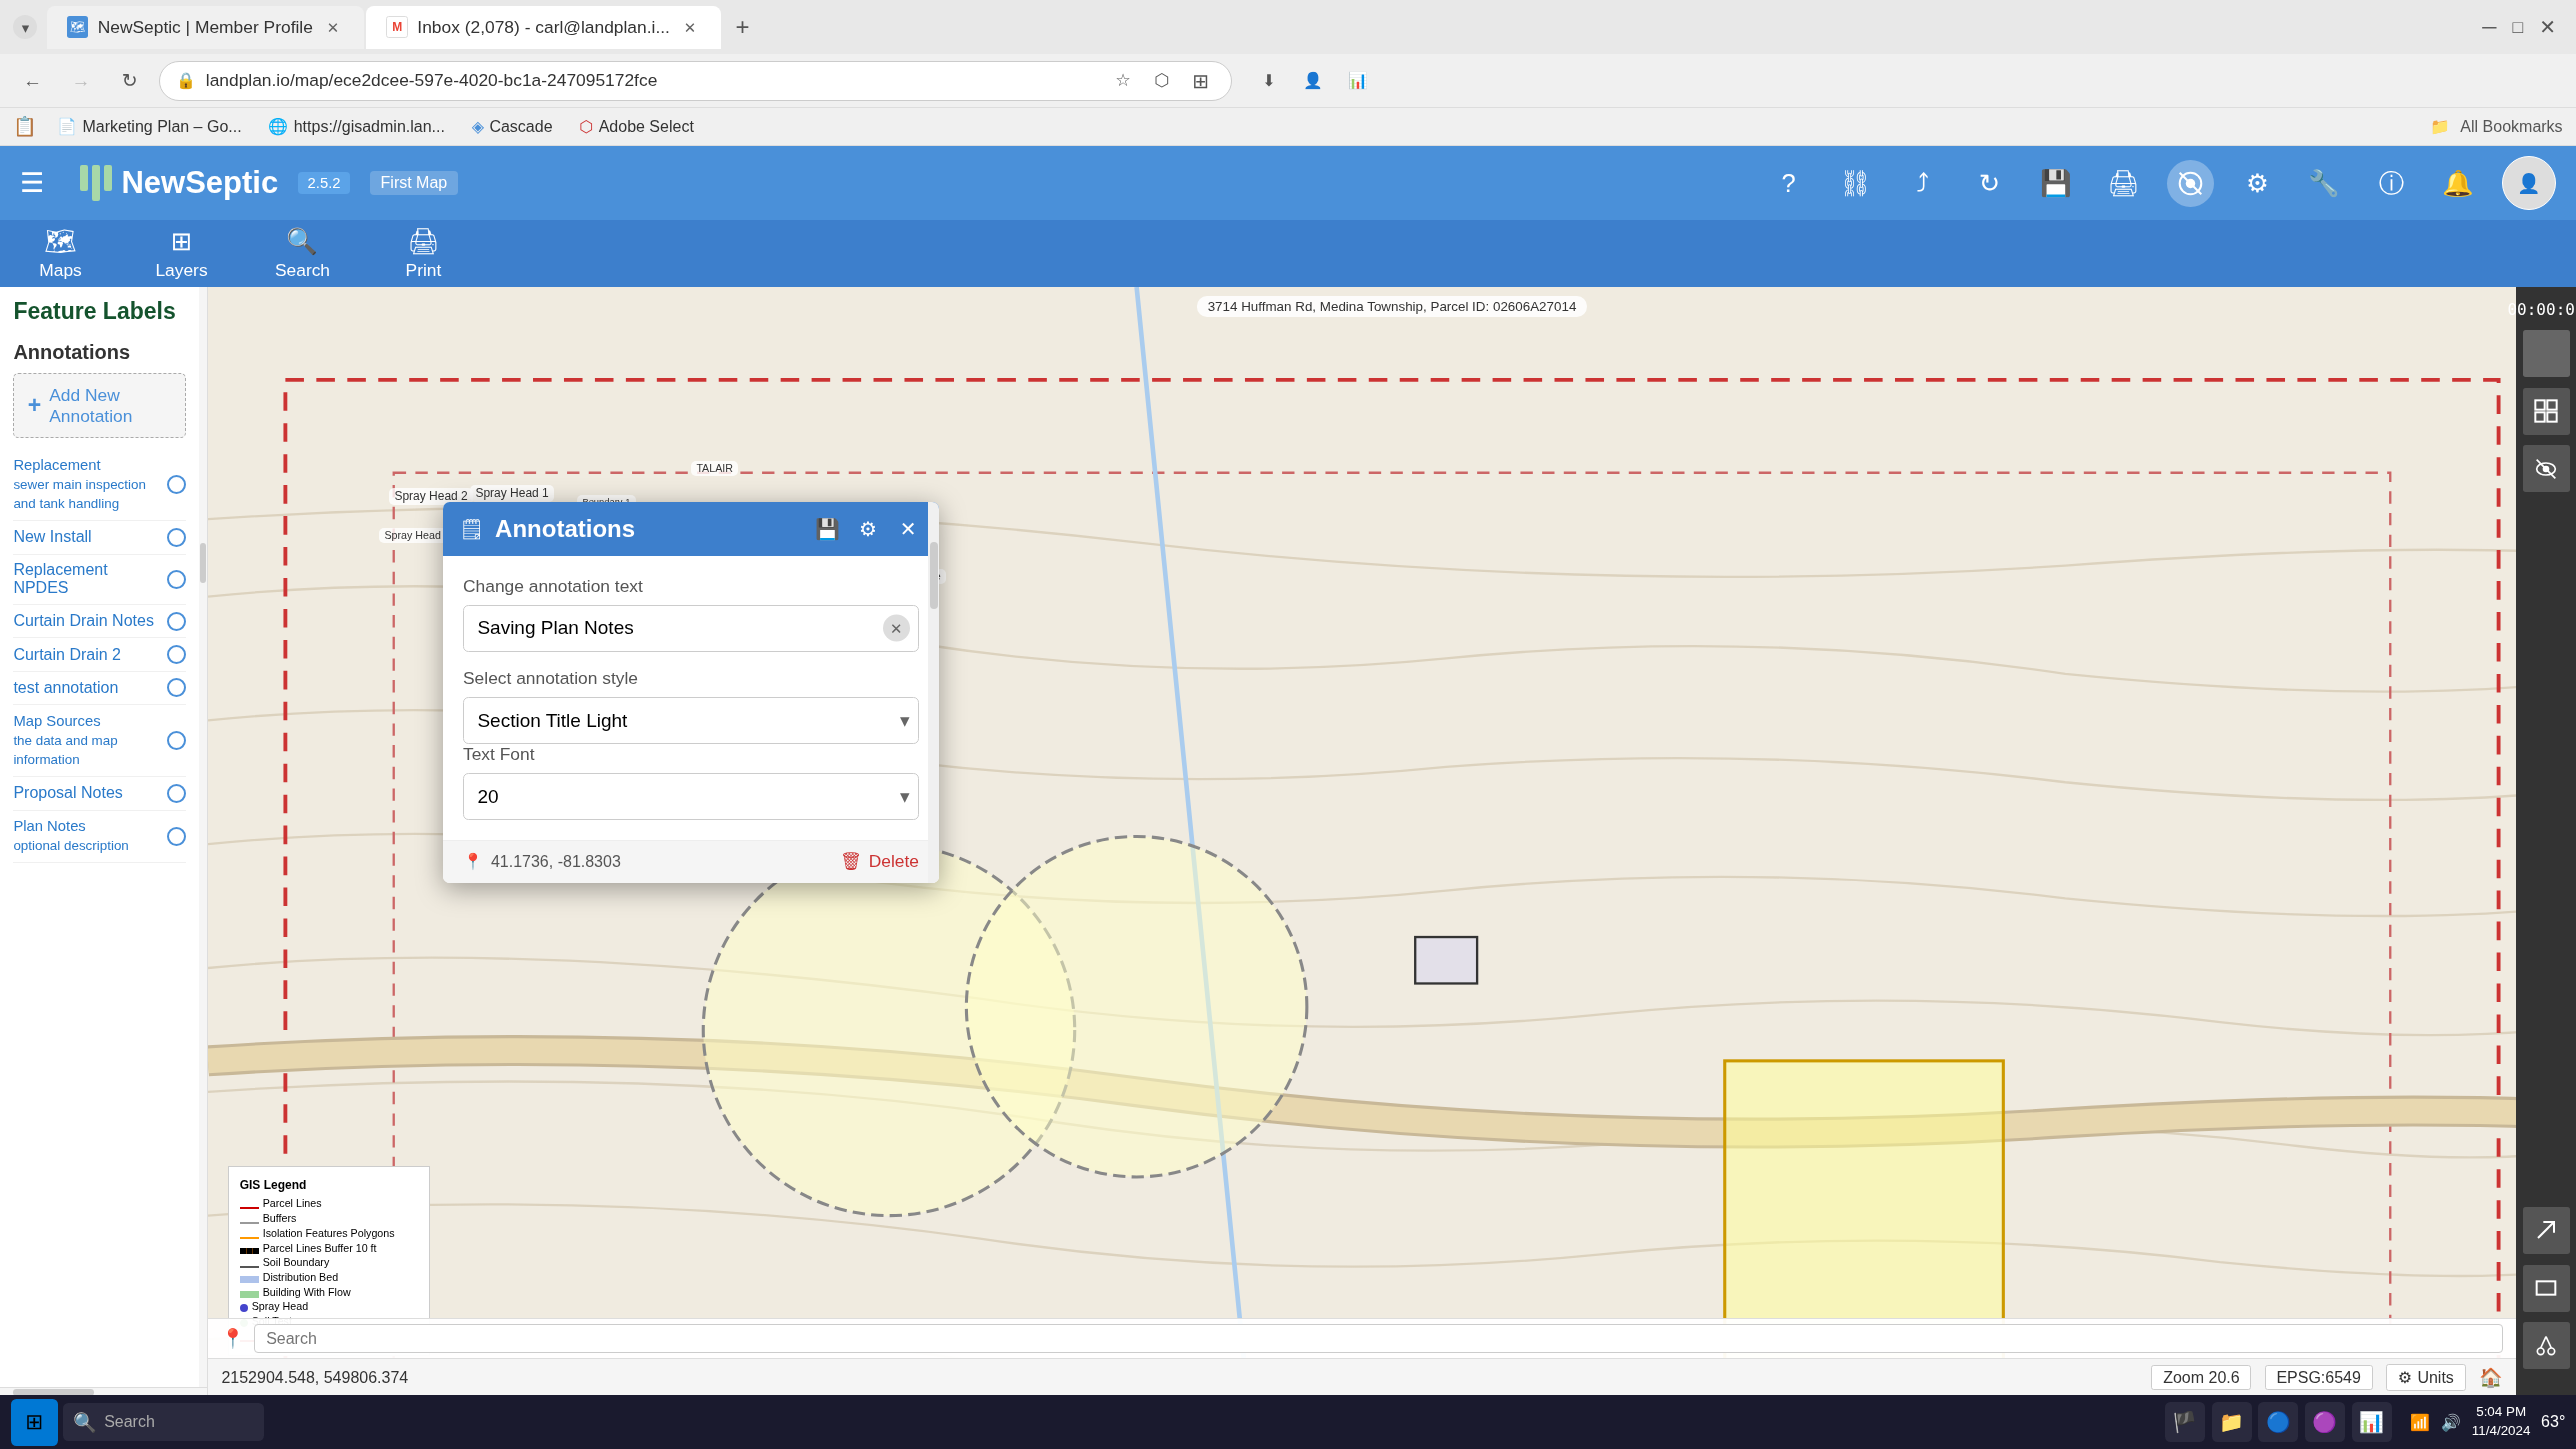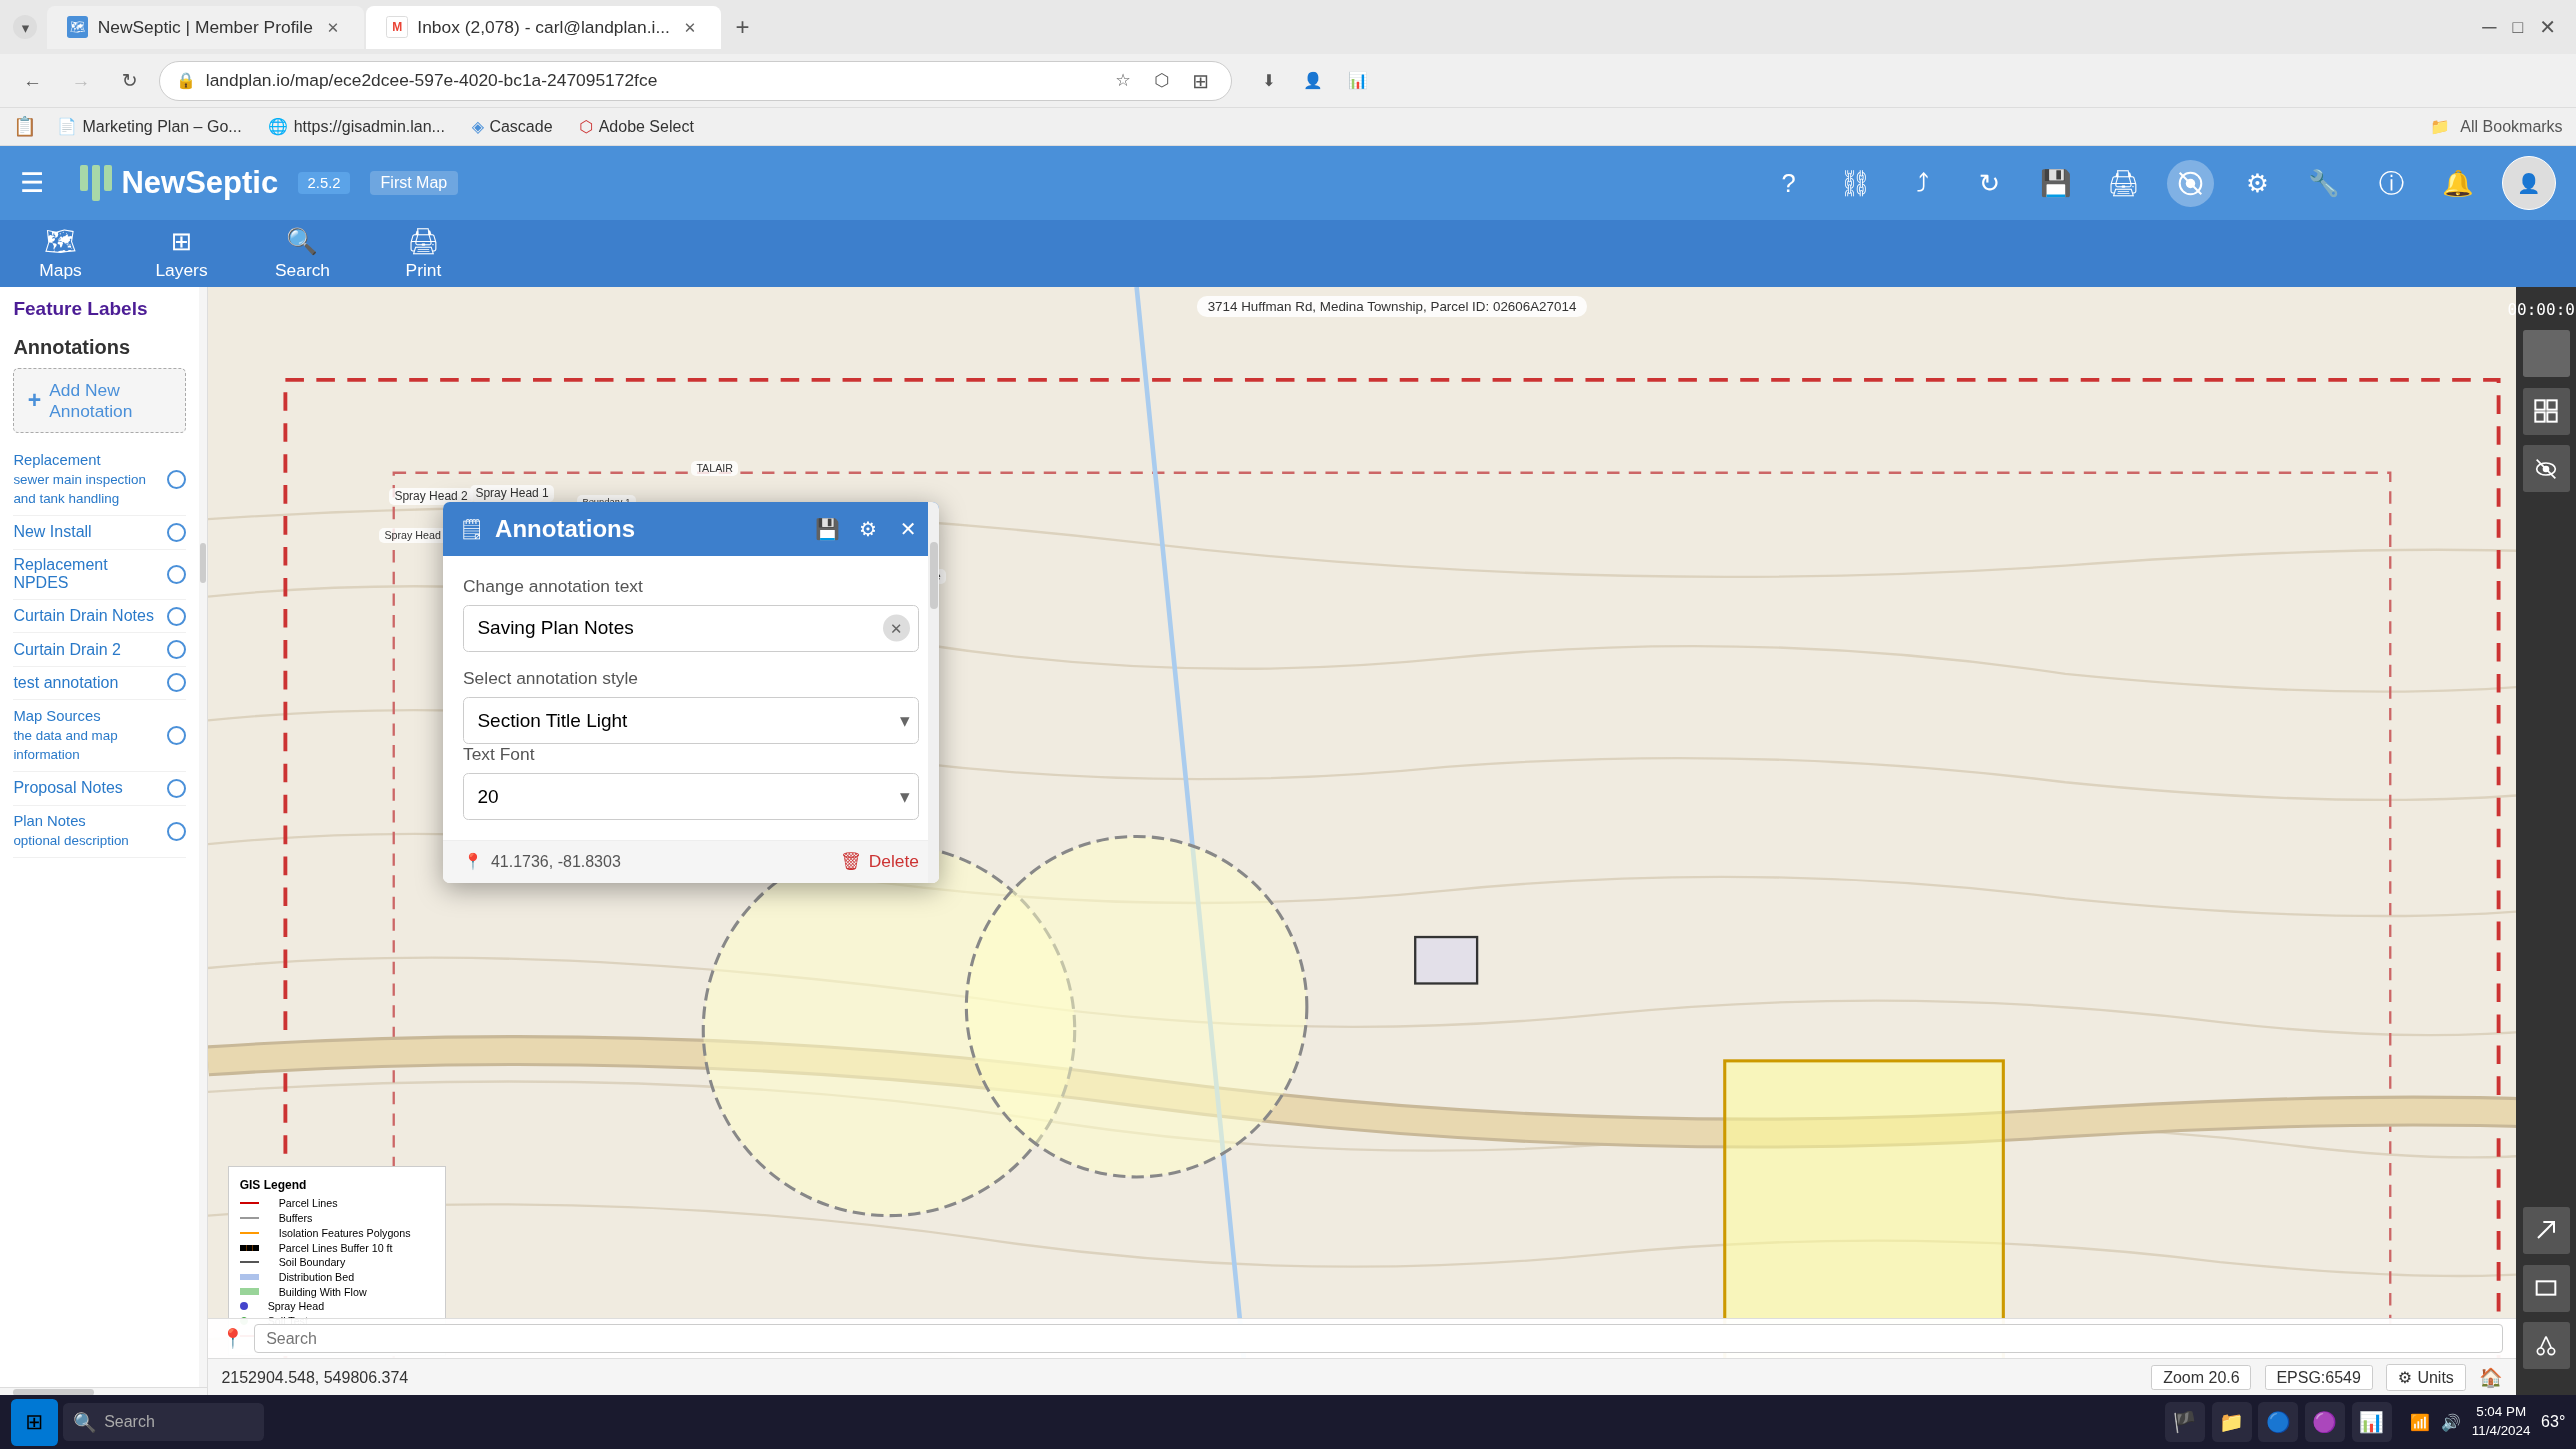--- a/index.html
+++ b/index.html
@@ -47,21 +47,21 @@
     
     .app-nav { background: #3d7fcc; display: flex; align-items: center; height: 67px; padding: 0; }
     .nav-item { display: flex; flex-direction: column; align-items: center; justify-content: center; gap: 4px; color: white; width: 121px; height: 67px; cursor: pointer; font-size: 17.4px; }
     .nav-item-icon { font-size: 25.5px; }
 
     
     .main-content { display: flex; flex: 1; overflow: hidden; }
 
     
     .sidebar { width: 208px; background: #fff; border-right: 0.7px solid #ddd; display: flex; flex-direction: column; overflow: hidden; }
-    .sidebar-title { font-size: 19px; font-weight: 600; color: #4c1d95; margin-bottom: 13.4px; }
+    .sidebar-title { font-size: 23px; font-weight: 600; color: #14532d; margin-bottom: 13.4px; }
     .sidebar-subtitle { font-size: 17.4px; font-weight: 500; color: #555; margin-bottom: 9.4px; }
     .add-annotation-btn { display: flex; align-items: center; gap: 8px; background: #f5f5f5; border: 0.7px dashed #aaa; border-radius: 5.4px; padding: 10.7px 13.4px; cursor: pointer; color: #4a90d9; font-size: 17.4px; margin-bottom: 10.7px; width: 100%; }
     .annotation-item { display: flex; align-items: center; justify-content: space-between; padding: 6.7px 0; border-bottom: 0.7px solid #f0f0f0; cursor: pointer; }
     .annotation-name { font-size: 16px; color: #2979c9; flex: 1; }
     .annotation-dot { width: 19px; height: 19px; border-radius: 50%; border: 2px solid; flex-shrink: 0; }
     .annotation-dot.blue { border-color: #4a90d9; background: transparent; }
     .sidebar-bottom { padding: 13.4px; border-top: 0.7px solid #eee; display: flex; gap: 10.7px; }
     .btn-save { flex: 1; background: white; border: 1.3px solid #aaa; border-radius: 5.4px; padding: 10.7px; font-size: 16px; cursor: pointer; color: #333; }
     .btn-print { flex: 1; background: #5cb85c; border: none; border-radius: 5.4px; padding: 10.7px; font-size: 16px; cursor: pointer; color: white; font-weight: 600; }
 
@@ -69,21 +69,21 @@
     .map-area { flex: 1; position: relative; overflow: hidden; background: #e8e0d5; }
     .map-bg { position: absolute; inset: 0; background: #f0ebe0; }
     .map-parcel-label { position: absolute; top: 9.4px; left: 50%; transform: translateX(-50%); background: rgba(255,255,255,0.85); font-size: 13.4px; color: #333; padding: 2.7px 10.7px; border-radius: 10px; white-space: nowrap; }
 
     
     .map-label { position: absolute; font-size: 12px; color: #333; background: rgba(255,255,255,0.8); padding: 1.3px 5.4px; border-radius: 5px; }
 
     
     .gis-legend { position: absolute; bottom: 40px; left: 20px; background: white; border: 0.7px solid #ccc; padding: 10.7px; font-size: 10.7px; }
     .legend-title { font-weight: 700; font-size: 12px; margin-bottom: 5.4px; }
-    .legend-item { display: flex; align-items: center; gap: 20px; margin-bottom: 2.7px; font-size: 10.7px; }
+    .legend-item { display: flex; align-items: flex-end; gap: 4px; margin-bottom: 2.7px; font-size: 10.7px; }
 
     
     .map-right-controls { position: absolute; right: 0; top: 0; width: 60px; background: #333; display: flex; flex-direction: column; align-items: center; padding: 13.4px 0; gap: 10.7px; height: 100%; }
     .map-ctrl-btn { width: 47px; height: 47px; background: #555; border-radius: 2.7px; display: flex; align-items: center; justify-content: center; color: white; font-size: 21.5px; cursor: pointer; }
     .map-ctrl-timer { color: white; font-size: 16px; font-family: monospace; }
 
     
     .coords-bar { position: absolute; bottom: 0; left: 0; right: 60px; background: #f5f5f5; border-top: 0.7px solid #ddd; height: 38px; display: flex; align-items: center; padding: 0 13.4px; font-size: 16px; color: #333; gap: 27px; }
     .coords-right { margin-left: auto; display: flex; align-items: center; gap: 13.4px; font-size: 16px; }
     .zoom-badge { background: white; border: 0.7px solid #ccc; padding: 2.7px 10.7px; border-radius: 2.7px; }

